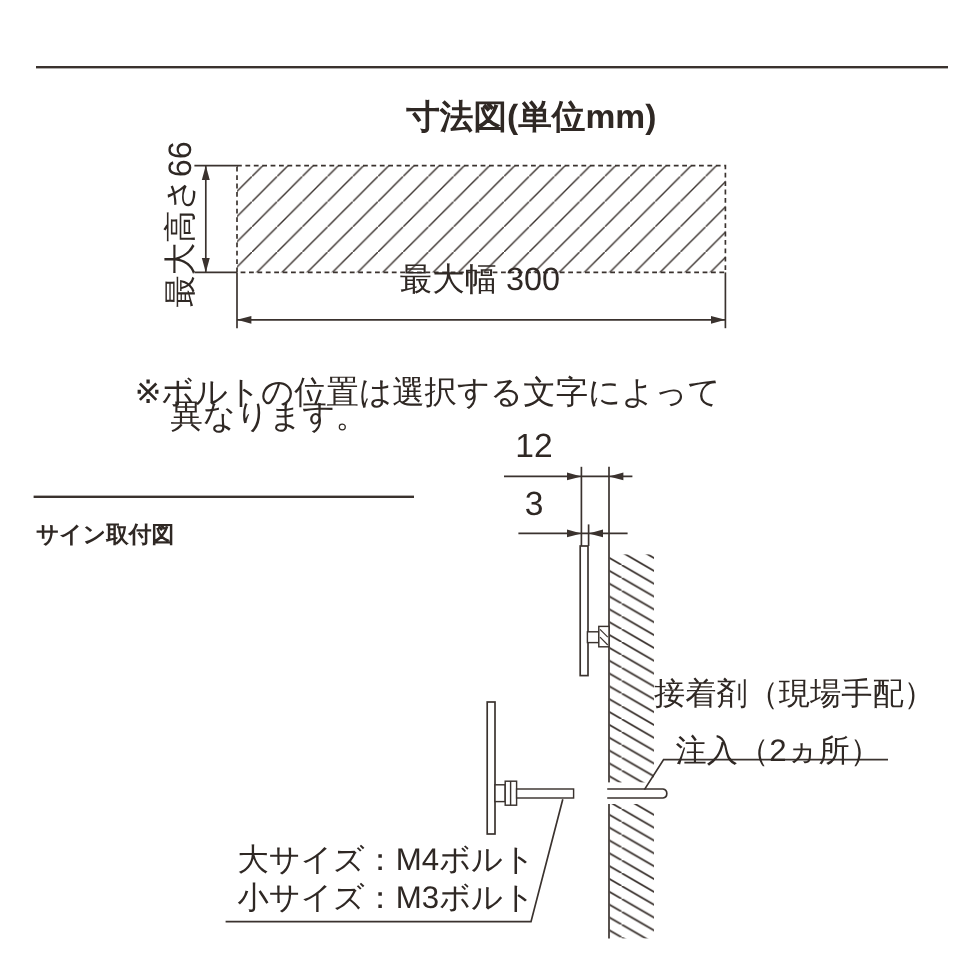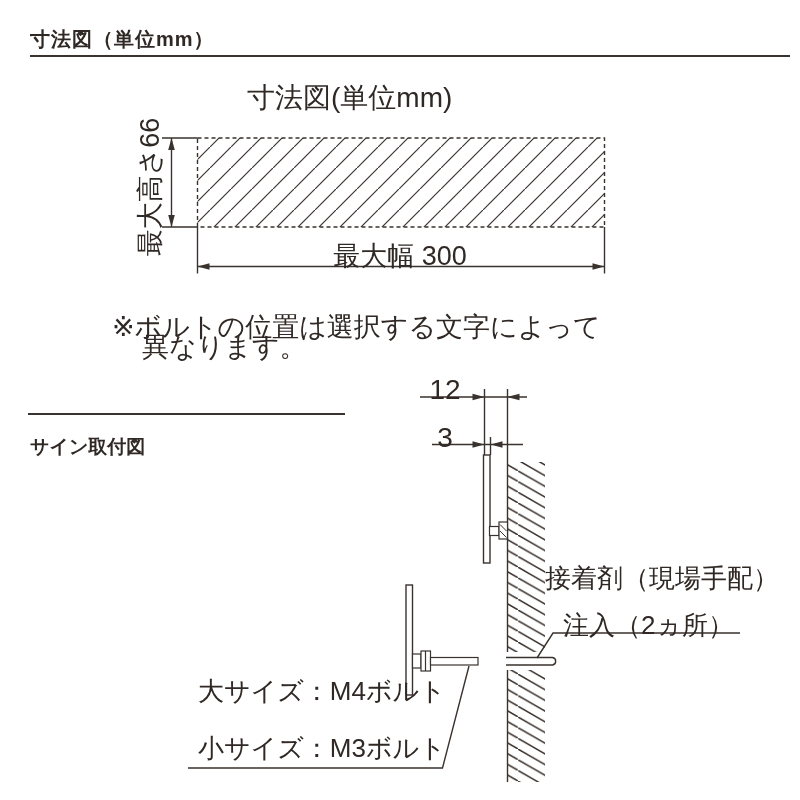--- a/index.html
+++ b/index.html
@@ -3,24 +3,24 @@
 <meta charset="utf-8">
 <style>
   html,body{margin:0;padding:0;background:#ffffff;}
   #page{
     position:relative;width:800px;height:800px;background:#ffffff;overflow:hidden;
     font-family:"Liberation Sans","DejaVu Sans",sans-serif;color:#2f2824;
   }
   .abs{position:absolute;}
   .rule{position:absolute;background:#3a322e;height:2px;}
   .hdr{font-size:20px;font-weight:bold;letter-spacing:1px;line-height:1;}
-  .dg-title{font-size:28px;line-height:1;text-align:left;}
+  .dg-title{font-size:28px;line-height:1;text-align:right;font-weight:bold;}
   .dim-label{font-size:27px;line-height:1;}
   .note{font-size:27px;line-height:1.1;}
-  .num{font-size:28px;line-height:1;text-align:center;margin-top:18px;}
+  .num{font-size:28px;line-height:1;text-align:center;}
   .callout{font-size:26px;line-height:1;white-space:nowrap;}
   .vlabel{
     font-size:27px;line-height:1;white-space:nowrap;text-align:center;
     transform:rotate(-90deg);transform-origin:center center;
   }
   svg{position:absolute;left:0;top:0;}
 </style>
 </head>
 <body>
 
@@ -100,34 +100,33 @@
         <rect x="504" y="652" width="58" height="18" fill="#ffffff" stroke="none"></rect>
         <path d="M 506 657.5 L 552.5 657.5 A 3.8 3.8 0 0 1 552.5 665 L 506 665" stroke-width="1.4"></path>
       </g>
 
       <polyline points="469,666 442.5,768 188,768" stroke-width="1.4"></polyline>
 
       <polyline points="537,658 553,633 740,633" stroke-width="1.4"></polyline>
     </g>
   </svg>
 
-  <div class="abs hdr" style="left:30px;top:29px;">寸法図（単位mm）</div>
   <div class="rule" style="left:30px;top:55px;width:760px;"></div>
 
   <div class="abs dg-title" style="left:247px;top:84px;width:300px;">寸法図(単位mm)</div>
   <div class="abs vlabel" style="left:71px;top:173px;width:160px;height:28px;">最大高さ66</div>
-  <div class="abs dim-label" style="left:300px;top:243px;width:200px;text-align:center;">最大幅 300</div>
+  <div class="abs dim-label" style="left:300px;top:220px;width:200px;text-align:center;">最大幅 300</div>
   <div class="abs note" style="left:112px;top:281px;margin-top:32px;">※ボルトの位置は選択する文字によって</div>
   <div class="abs note" style="left:142px;top:333px;">異なります。</div>
 
   <div class="rule" style="left:28px;top:413px;width:317px;"></div>
   <div class="abs" style="left:30px;top:421px;font-size:19px;font-weight:bold;line-height:1;margin-top:16px;">サイン取付図</div>
 
   <div class="abs num" style="left:415px;top:358px;width:60px;">12</div>
   <div class="abs num" style="left:415px;top:406px;width:60px;">3</div>
 
   <div class="abs callout" style="left:545px;top:565px;text-align:right;">接着剤（現場手配）</div>
   <div class="abs callout" style="left:545px;top:612px;margin-left:18px;">注入（2ヵ所）</div>
 
-  <div class="abs callout" style="left:198px;top:678px;">大サイズ：M4ボルト</div>
+  <div class="abs callout" style="left:198px;top:703px;">大サイズ：M4ボルト</div>
   <div class="abs callout" style="left:198px;top:735px;">小サイズ：M3ボルト</div>
 
 </div>
 
 </body></html>

